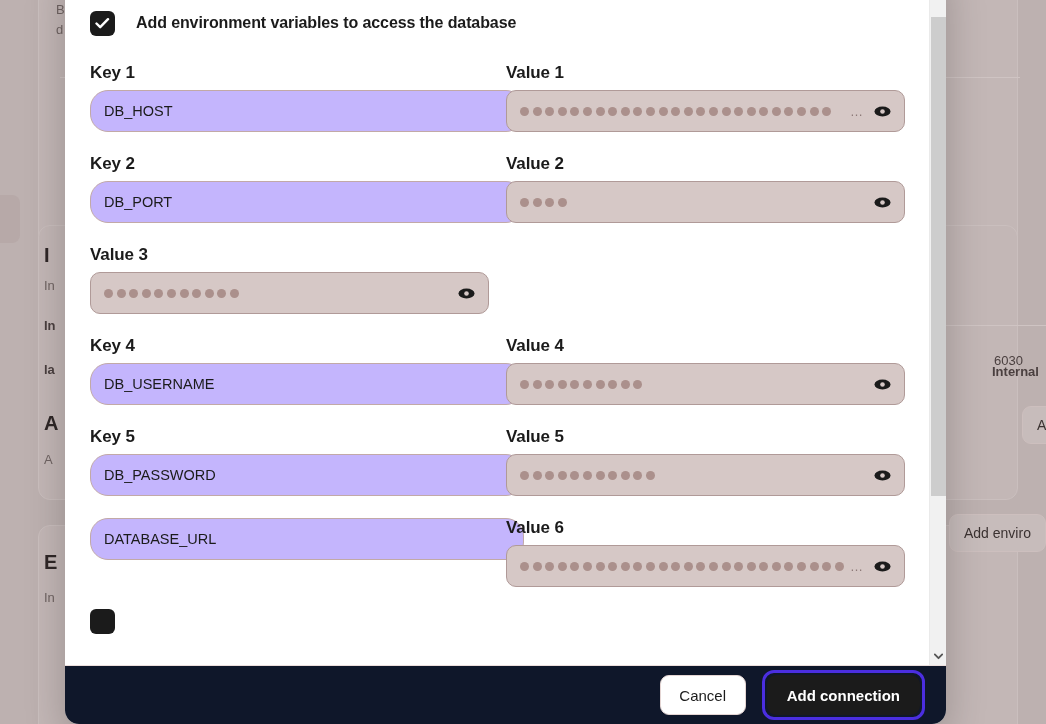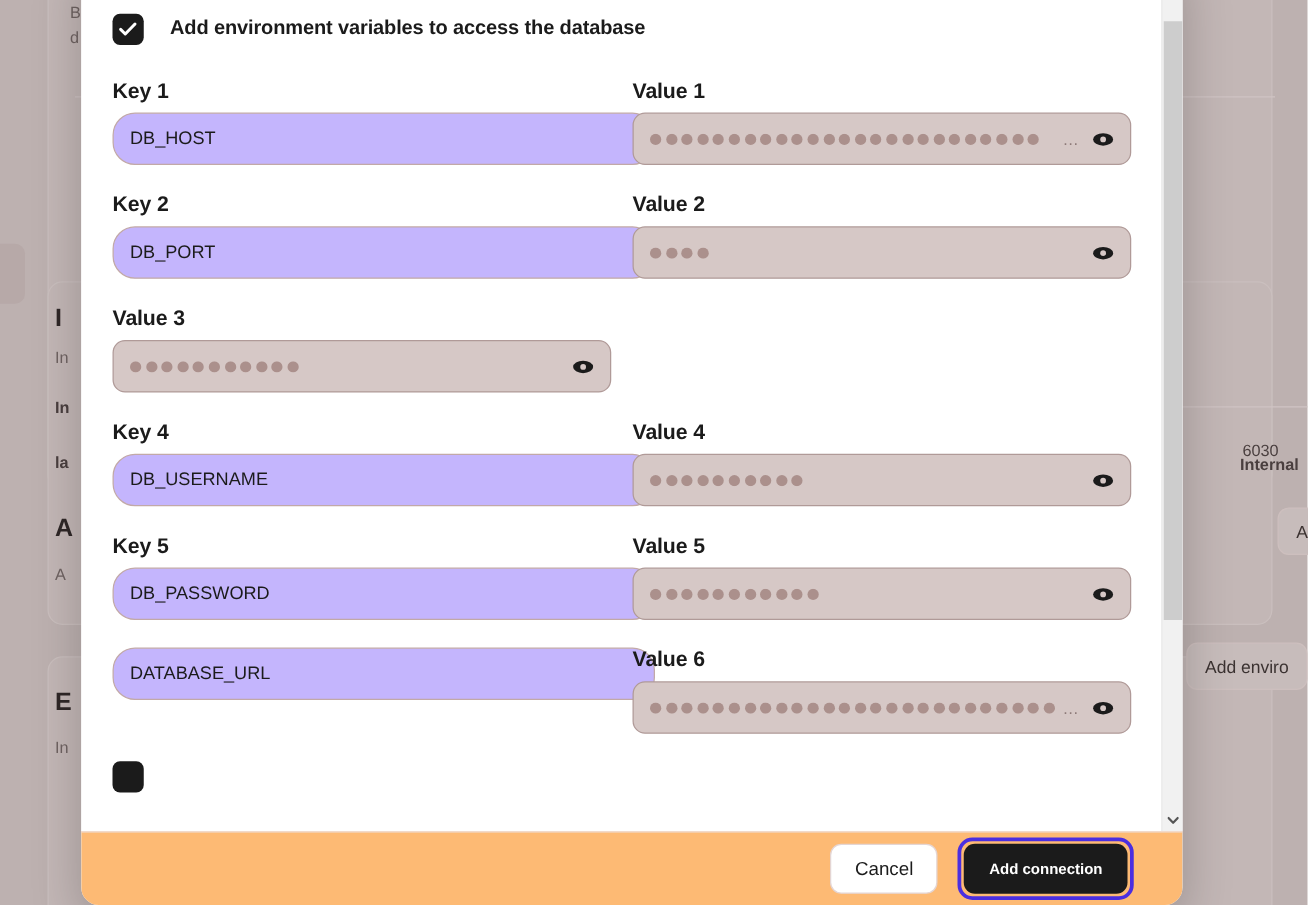--- a/index.html
+++ b/index.html
@@ -183,26 +183,26 @@
     margin-top: 4px;
   }
 
   
   .modal-footer {
     position: absolute;
     left: 0; bottom: 0;
     width: 881px;
     height: 59px;
     border-top: 1px solid #eddfdd;
-    background: #fdba74;
+    background: #0f172a;
     display: flex;
     align-items: center;
     justify-content: flex-end;
     gap: 16px;
-    padding: 0 39px;
+    padding: 0 21px;
   }
   .btn-cancel {
     height: 40px;
     min-width: 86px;
     border: 1px solid #e4d5d3;
     border-radius: 9px;
     background: #ffffff;
     color: #1b1b1b;
     font-family: "Liberation Sans", sans-serif;
     font-size: 15px;
@@ -215,21 +215,21 @@
     padding: 2px;
     display: inline-flex;
   }
   .btn-primary {
     height: 40px;
     border: none;
     border-radius: 9px;
     background: #1b1b1b;
     color: #ffffff;
     font-family: "Liberation Sans", sans-serif;
-    font-size: 12px;
+    font-size: 15px;
     font-weight: bold;
     padding: 0 20px;
     cursor: pointer;
     white-space: nowrap;
   }
 
   
   .scrollbar {
     position: absolute;
     right: 0; top: 0;

